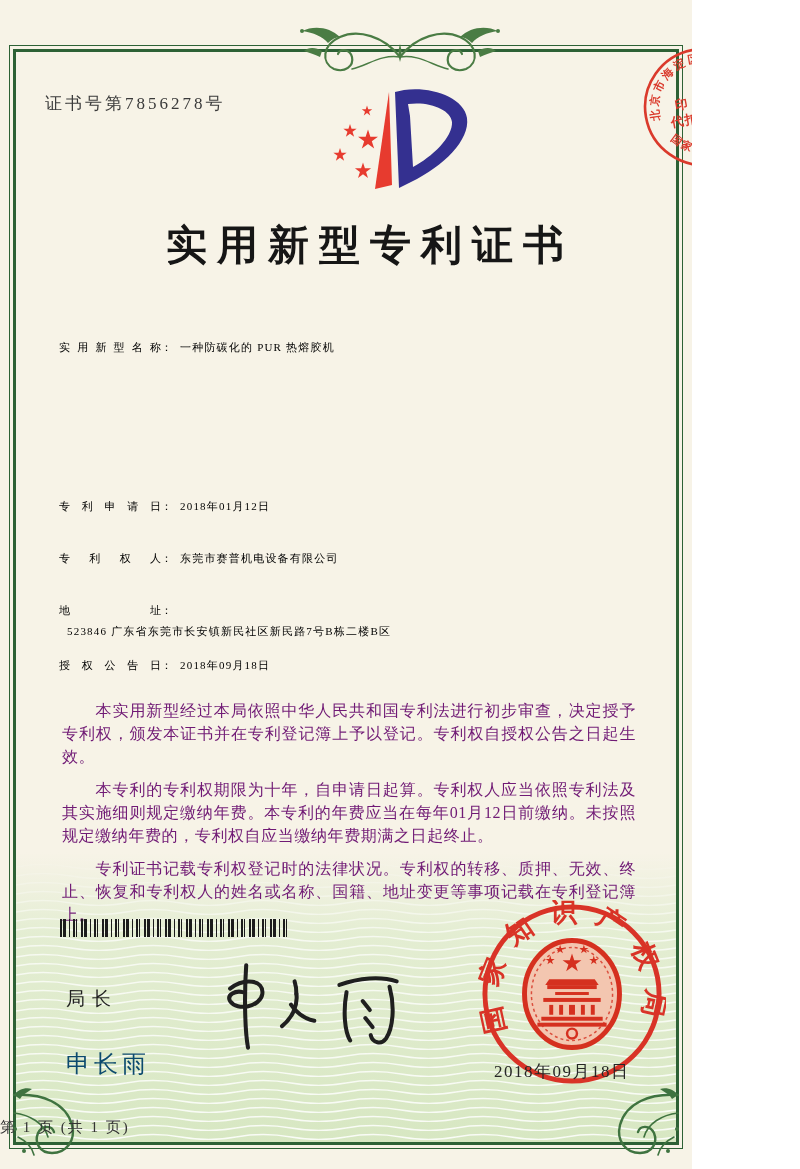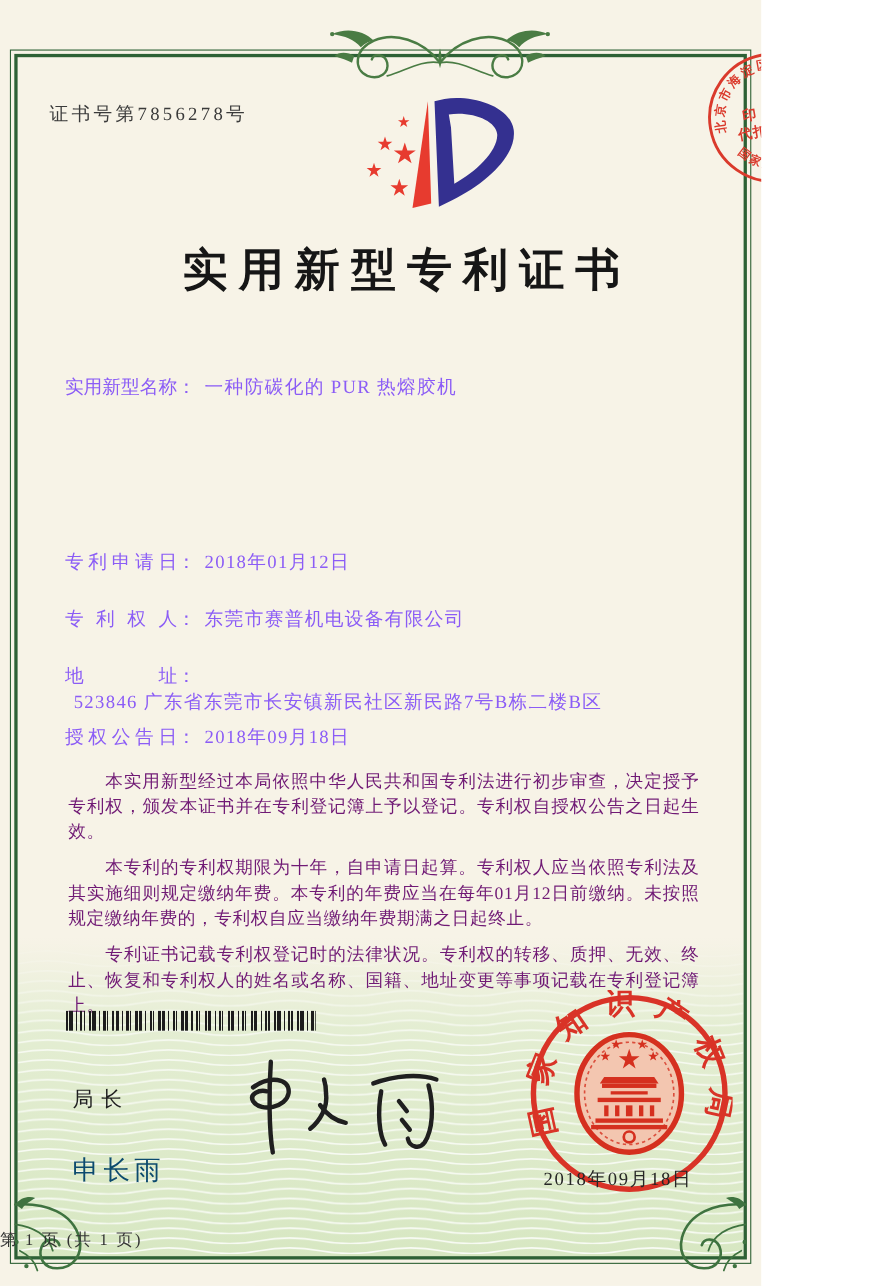--- a/index.html
+++ b/index.html
@@ -36,21 +36,21 @@
     font-size:17px;letter-spacing:3px;color:#3a3a3a;z-index:3;
   }
   .tax-stamp{position:absolute;left:640px;top:44px;z-index:3;transform:rotate(-10deg);}
   .logo{position:absolute;left:318px;top:82px;z-index:3;}
   .title{
     position:absolute;left:0;right:0;top:218px;
     text-align:center;font-size:41px;font-weight:700;
     letter-spacing:10px;color:#161616;z-index:3;margin-left:48px;
   }
   
-  .field{position:absolute;left:59px;font-size:17px;color:#8b5cf6;z-index:3;}
+  .field{position:absolute;left:59px;font-size:11px;color:#000000;z-index:3;}
   .flabel{
     display:inline-block;width:102px;
     text-align:justify;text-align-last:justify;
     vertical-align:top;
   }
   .colon{display:inline-block;vertical-align:top;}
   .fvalue{display:inline-block;margin-left:8px;letter-spacing:1.2px;vertical-align:top;}
   .addr .fvalue{width:560px;line-height:26px;}
   .field.grant-no{left:460px;}
   

